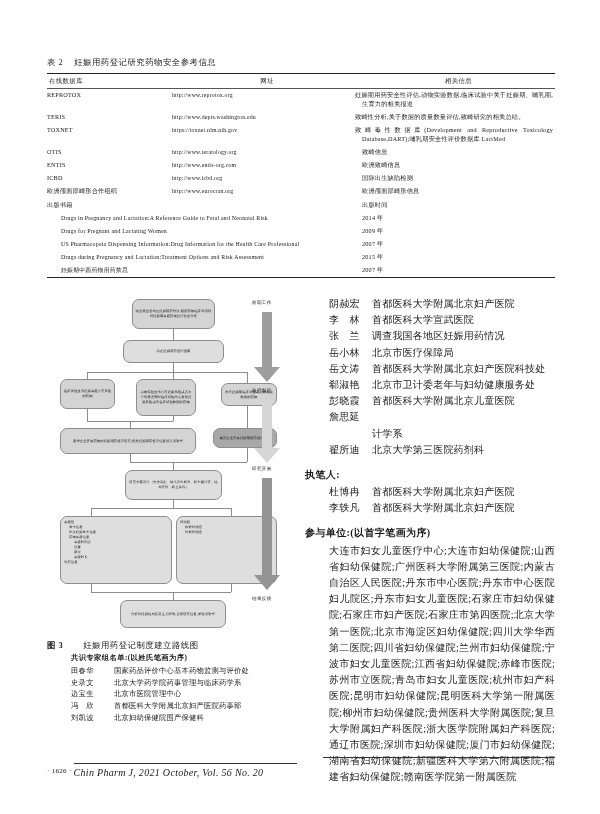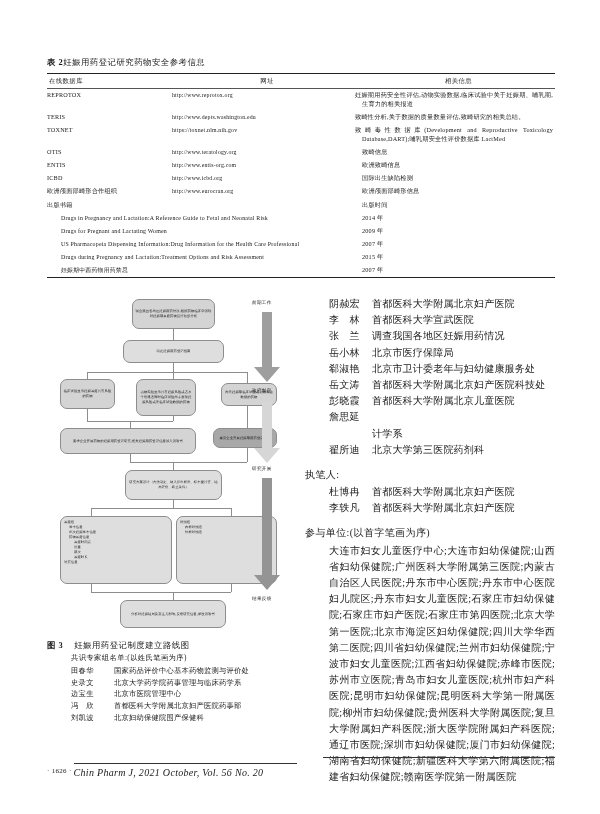--- a/index.html
+++ b/index.html
@@ -29,21 +29,22 @@
     top: 57px;
     width: 508px;
   }
   .table-caption {
     font-size: 8.4px;
     letter-spacing: 0.5px;
     margin-bottom: 5px;
     white-space: nowrap;
   }
   .table-caption .cap-num {
-    font-weight: bold;
+    font-weight: normal;
+    margin-right: 11px;
   }
   table.t2 {
     border-collapse: collapse;
     width: 508px;
     font-size: 6.2px;
     table-layout: fixed;
   }
   table.t2 thead th {
     font-weight: normal;
     padding: 2.5px 0 2.5px 0;
@@ -81,21 +82,21 @@
     height: 340px;
   }
   .fig-caption {
     position: absolute;
     left: 47px;
     top: 640px;
     font-size: 8.4px;
     letter-spacing: 0.5px;
     white-space: nowrap;
   }
-  .fig-caption .cap-num { font-weight: bold; margin-right: 11px; text-align: right; }
+  .fig-caption .cap-num { font-weight: bold; margin-right: 20px; text-align: right; }
 
   .node {
     position: absolute;
     box-sizing: border-box;
     border: 0.7px solid #8d8d8d;
     border-radius: 7px;
     background: #d4d4d4;
     font-size: 3.3px;
     line-height: 1.5;
     text-align: center;
@@ -162,21 +163,21 @@
   .col-right-text {
     position: absolute;
     left: 305px;
     top: 296px;
     width: 250px;
     font-size: 10px;
     line-height: 1.62;
     letter-spacing: 0.25px;
   }
   .sec-head {
-    font-weight: normal;
+    font-weight: bold;
     margin-left: 24px;
     margin-bottom: 1px;
     letter-spacing: 0.4px;
   }
   .sec-head.noindent { margin-left: 0; }
   .person-row {
     display: flex;
     margin-left: 24px;
   }
   .person-row .nm {
@@ -461,26 +462,26 @@
     </div>
     <div class="person-row">
       <span class="nm">张　兰</span>
       <span class="aff">调查我国各地区妊娠用药情况</span>
     </div>
     <div class="person-row">
       <span class="nm">岳小林</span>
       <span class="aff">北京市医疗保障局</span>
     </div>
     <div class="person-row">
+      <span class="nm">岳文涛</span>
+      <span class="aff">首都医科大学附属北京妇产医院科技处</span>
+    </div>
+    <div class="person-row">
       <span class="nm">郗淑艳</span>
       <span class="aff">北京市卫计委老年与妇幼健康服务处</span>
-    </div>
-    <div class="person-row">
-      <span class="nm">岳文涛</span>
-      <span class="aff">首都医科大学附属北京妇产医院科技处</span>
     </div>
     <div class="person-row">
       <span class="nm">彭晓霞</span>
       <span class="aff">首都医科大学附属北京儿童医院</span>
     </div>
     <div class="person-row">
       <span class="nm">詹思延</span>
     </div>
     <div class="aff-cont">计学系</div>
     <div class="person-row">

